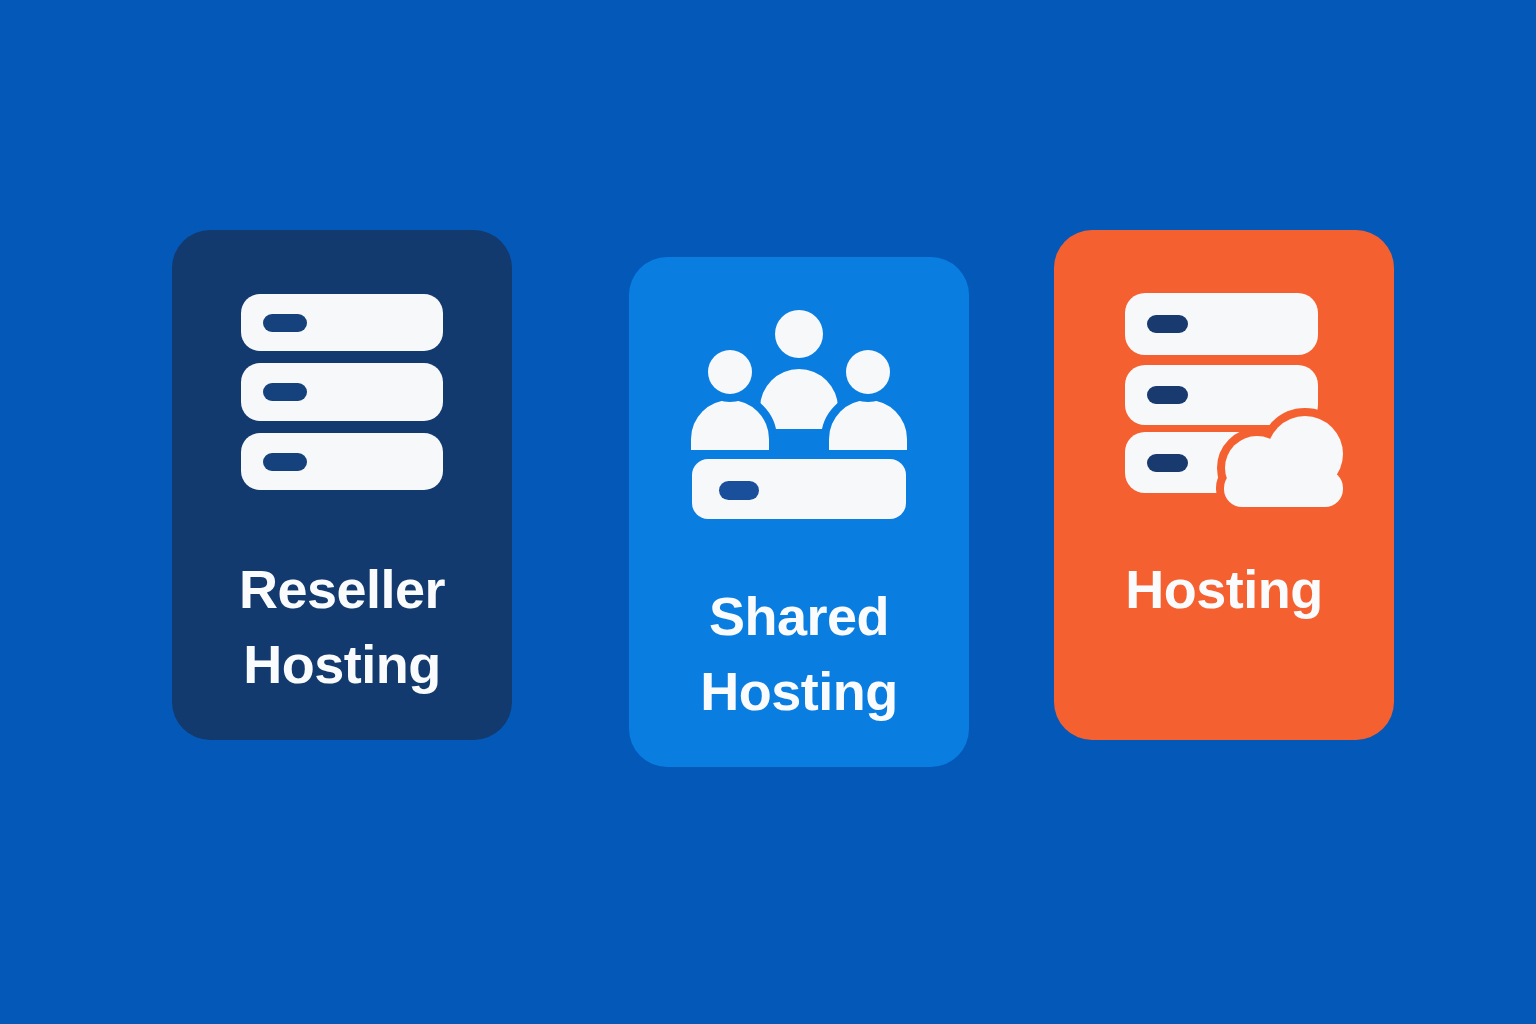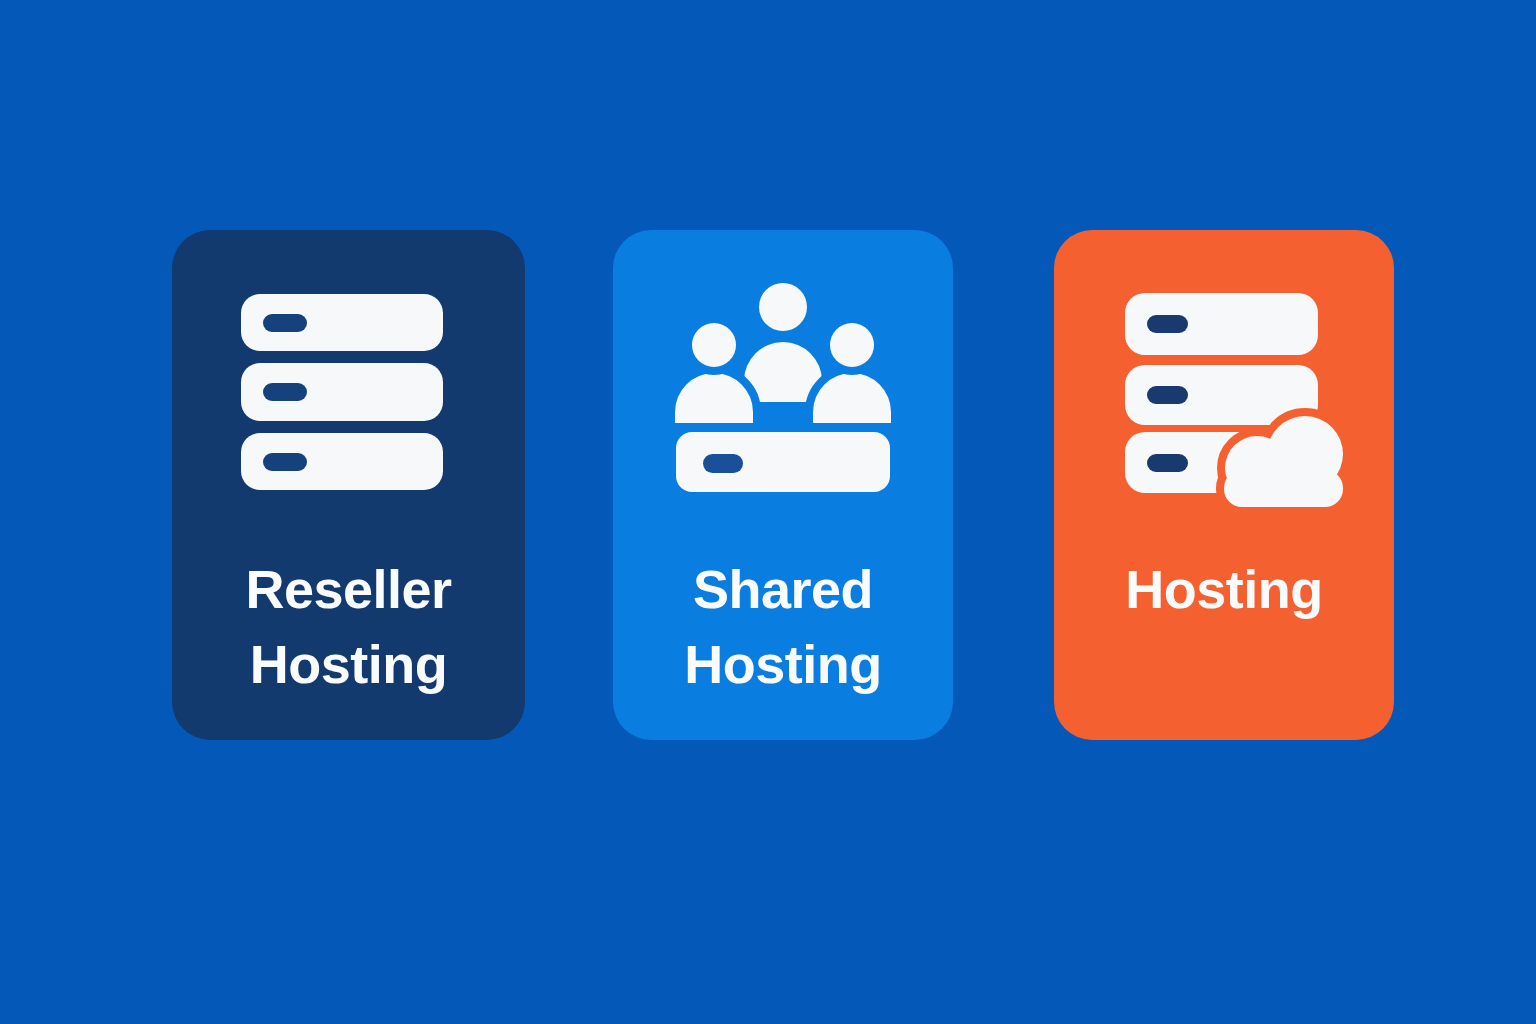--- a/index.html
+++ b/index.html
@@ -5,22 +5,22 @@
   html,body{margin:0;padding:0;}
   body{
     width:1536px;height:1024px;overflow:hidden;
     font-family:"Liberation Sans","DejaVu Sans",sans-serif;
   }
   .stage{position:relative;width:1536px;height:1024px;}
   .card{
     position:absolute;top:230px;width:340px;height:510px;
     border-radius:38px;background:var(--card-bg,#123a6e);
   }
-  .card-0{left:172px;padding-left:13px;}
-  .card-1{left:613px;}
+  .card-0{left:172px;}
+  .card-1{left:629px;margin-top:27px;}
   .card-2{left:1054px;}
   .card-icon{position:absolute;left:0;top:0;width:340px;height:510px;display:block;}
   .card-title{
     position:absolute;left:0;right:0;top:322px;
     text-align:center;color:var(--text-color,#fafbfc);
     font-size:54px;line-height:75px;font-weight:700;letter-spacing:-0.5px;
   }
   .card-title span{display:block;}
   
   .white-shape{fill:var(--icon-fill,#f7f8fa);}

